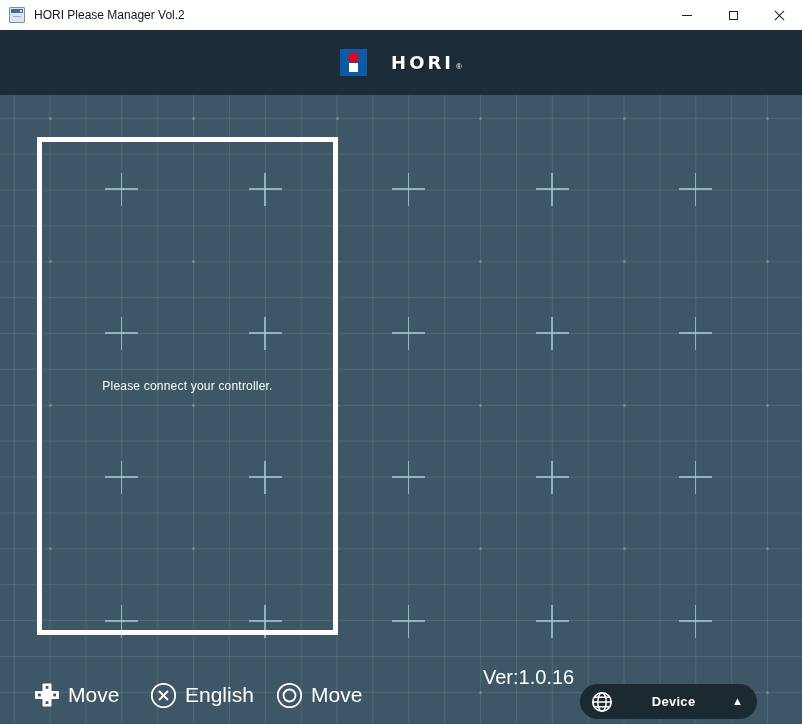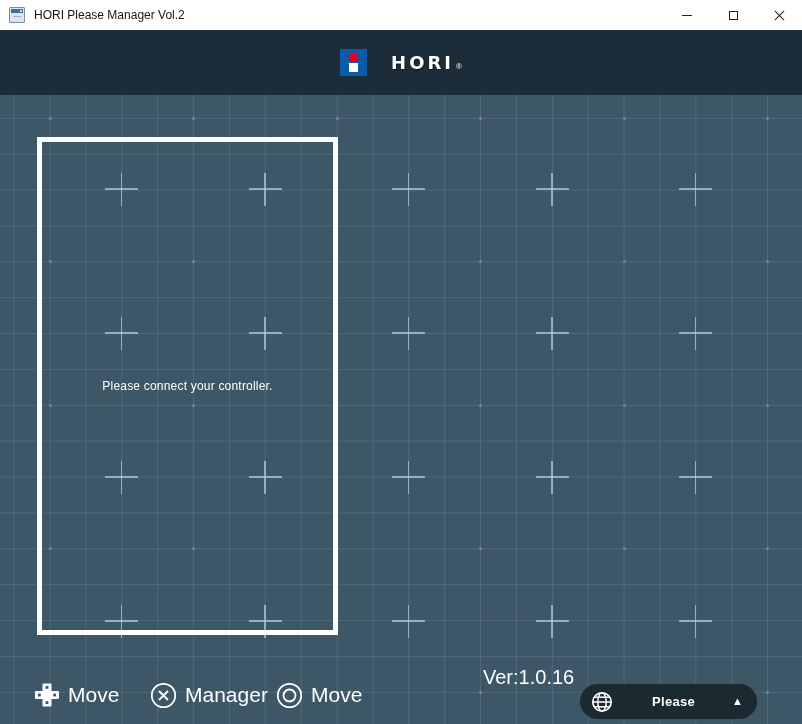--- a/index.html
+++ b/index.html
@@ -179,21 +179,21 @@
       </svg>
       <span>Move</span>
     </div>
 
     <div class="hint hint-select">
       <svg width="27" height="27" viewBox="0 0 27 27">
         <circle cx="13.5" cy="13.5" r="11.7" fill="none" stroke="#ffffff" stroke-width="1.8"></circle>
         <line x1="9" y1="9" x2="18" y2="18" stroke="#ffffff" stroke-width="1.8"></line>
         <line x1="18" y1="9" x2="9" y2="18" stroke="#ffffff" stroke-width="1.8"></line>
       </svg>
-      <span>Manager</span>
+      <span>English</span>
     </div>
 
     <div class="hint hint-back">
       <svg width="27" height="27" viewBox="0 0 27 27">
         <circle cx="13.5" cy="13.5" r="11.7" fill="none" stroke="#ffffff" stroke-width="1.8"></circle>
         <circle cx="13.5" cy="13.5" r="6" fill="none" stroke="#ffffff" stroke-width="1.8"></circle>
       </svg>
       <span>Move</span>
     </div>
 
@@ -202,18 +202,18 @@
     <div class="lang-pill">
       <span class="globe">
         <svg width="26" height="26" viewBox="0 0 26 26">
           <circle cx="13" cy="13" r="9.2" fill="none" stroke="#ffffff" stroke-width="1.7"></circle>
           <ellipse cx="13" cy="13" rx="4.2" ry="9.2" fill="none" stroke="#ffffff" stroke-width="1.5"></ellipse>
           <line x1="3.8" y1="13" x2="22.2" y2="13" stroke="#ffffff" stroke-width="1.5"></line>
           <line x1="5.4" y1="8.2" x2="20.6" y2="8.2" stroke="#ffffff" stroke-width="1.5"></line>
           <line x1="5.4" y1="17.8" x2="20.6" y2="17.8" stroke="#ffffff" stroke-width="1.5"></line>
         </svg>
       </span>
-      <span class="lang-label">Please</span>
+      <span class="lang-label">Device</span>
       <span class="lang-caret">▲</span>
     </div>
   </div>
 
 </div>
 
 </body></html>

